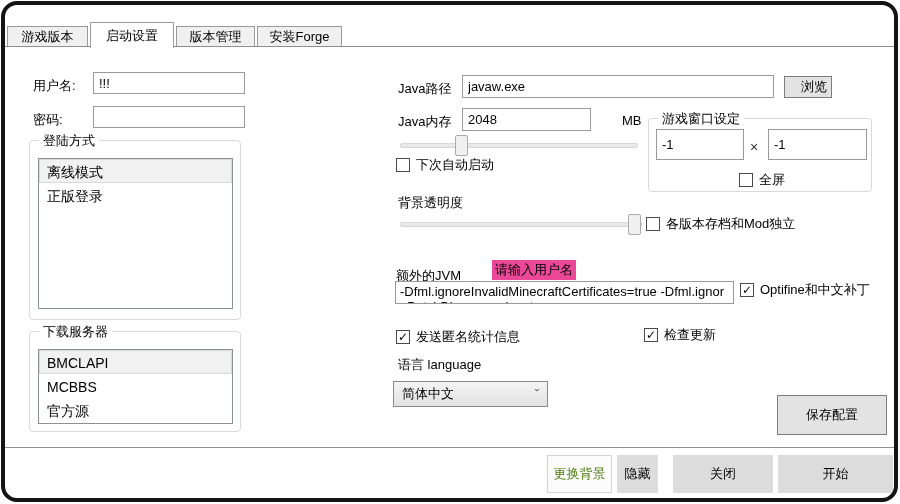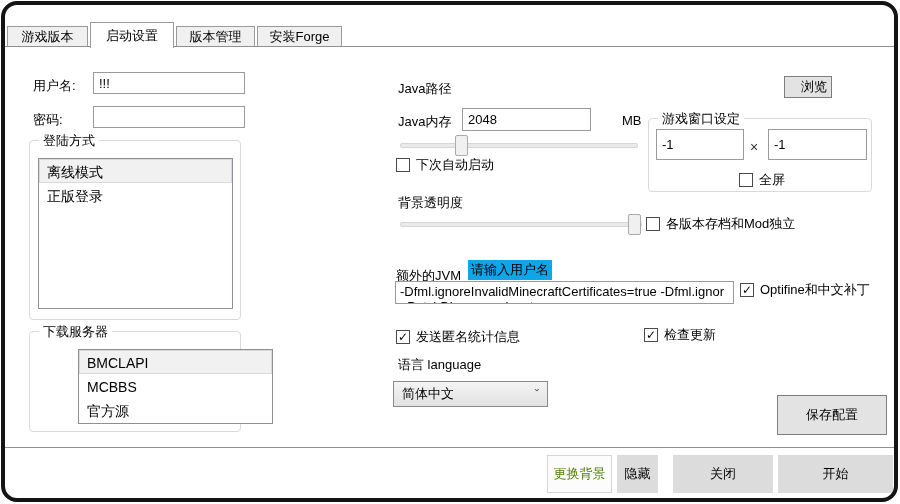--- a/index.html
+++ b/index.html
@@ -39,21 +39,21 @@
   .btn.bordered { background: #e3e3e3; border: 1px solid #7d7d7d; }
   .btn.disabled { background: #fcfcfc; border: 1px solid #d4d4d4; color: #4d7c0f; }
 
   .select { position: absolute; background: linear-gradient(#f4f4f4, #e2e2e2); border: 1px solid #8a8a8a;
             display: flex; align-items: center; padding: 0 8px; }
   .select .chev { margin-left: auto; color: #555; font-size: 13px; }
 
   .jvm-box { position: absolute; left: 395px; top: 281px; width: 339px; height: 23px; background: #fff;
              border: 1px solid #9a9a9a; overflow: hidden; padding: 2px 4px; line-height: 15px;
              word-break: break-all; }
-  .tooltip { position: absolute; left: 468px; top: 260px; background: #0ea5e9; padding: 1px 3px; z-index: 5; }
+  .tooltip { position: absolute; left: 492px; top: 260px; background: #ec4899; padding: 1px 3px; z-index: 5; }
 
   .footline { position: absolute; top: 447px; left: 5px; width: 890px; border-top: 1px solid #8f8f8f; }
   .times { position: absolute; font-size: 14px; color: #333; }
 </style>
 </head>
 <body>
 
 <div class="stage">
   <div class="frame"></div>
 
@@ -71,28 +71,29 @@
   <div class="groupbox" style="left:29px;top:140px;width:212px;height:180px;">
     <div class="legend">登陆方式</div>
     <div class="listbox" style="left:8px;top:17px;width:195px;height:151px;">
       <div class="list-item selected">离线模式</div>
       <div class="list-item">正版登录</div>
     </div>
   </div>
 
   <div class="groupbox" style="left:29px;top:331px;width:212px;height:101px;">
     <div class="legend">下载服务器</div>
-    <div class="listbox" style="left:8px;top:17px;width:195px;height:75px;margin-left:40px;">
+    <div class="listbox" style="left:8px;top:17px;width:195px;height:75px;">
       <div class="list-item selected">BMCLAPI</div>
       <div class="list-item">MCBBS</div>
       <div class="list-item">官方源</div>
     </div>
   </div>
 
   <div class="label" style="left:398px;top:80px;">Java路径</div>
+  <input class="tb" style="left: 462px; top: 75px; width: 312px; height: 23px;" value="javaw.exe">
   <button class="btn bordered" style="left:784px;top:76px;width:48px;height:22px;padding-left:12px;">浏览</button>
 
   <div class="label" style="left:398px;top:113px;">Java内存</div>
   <input class="tb" style="left: 462px; top: 108px; width: 129px; height: 23px;" value="2048">
   <div class="label" style="left:622px;top:113px;">MB</div>
 
   <div class="slider-track" style="left:400px;top:143px;width:238px;"></div>
   <div class="slider-thumb" style="left:455px;top:135px;"></div>
 
   <div class="cbrow" style="left:396px;top:156px;">

